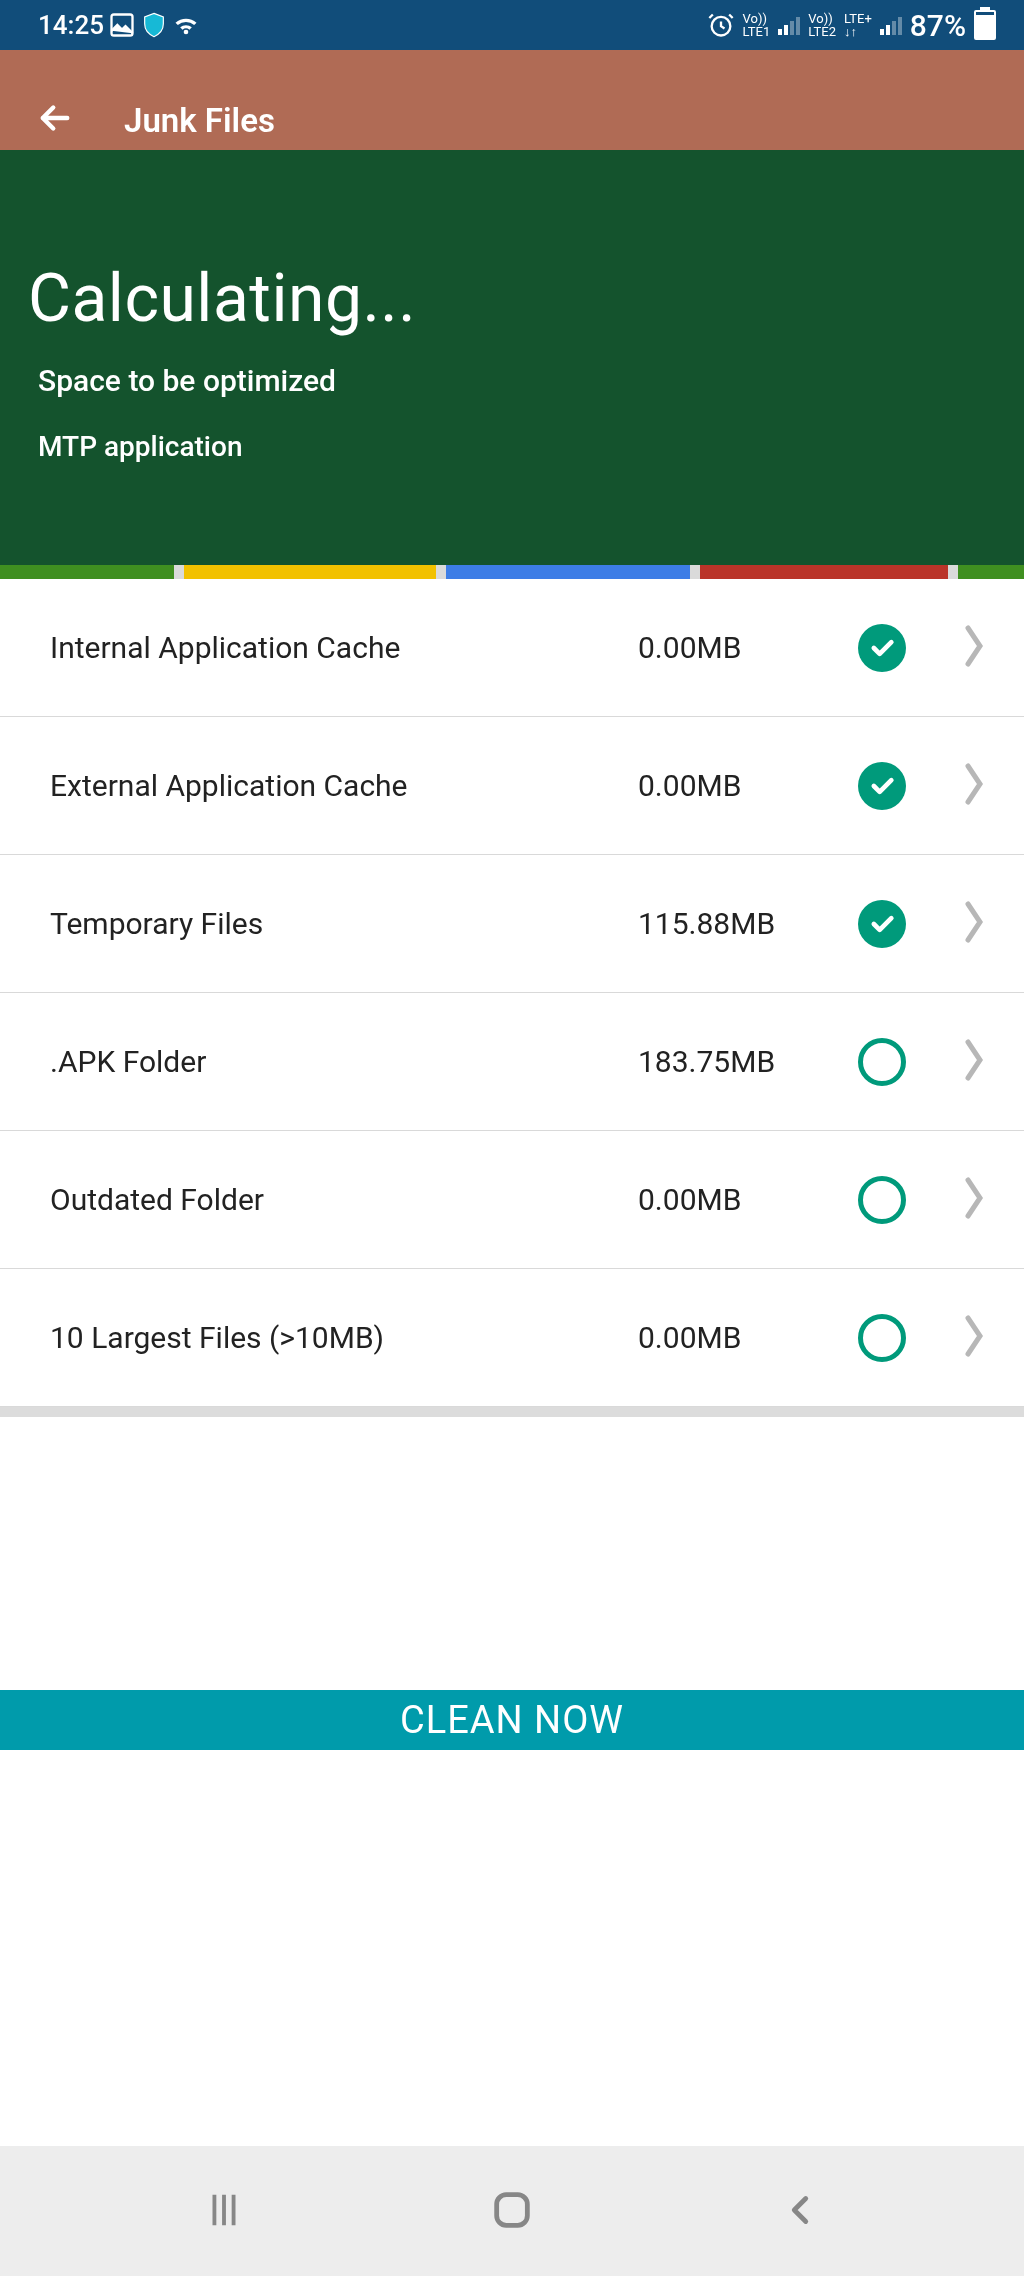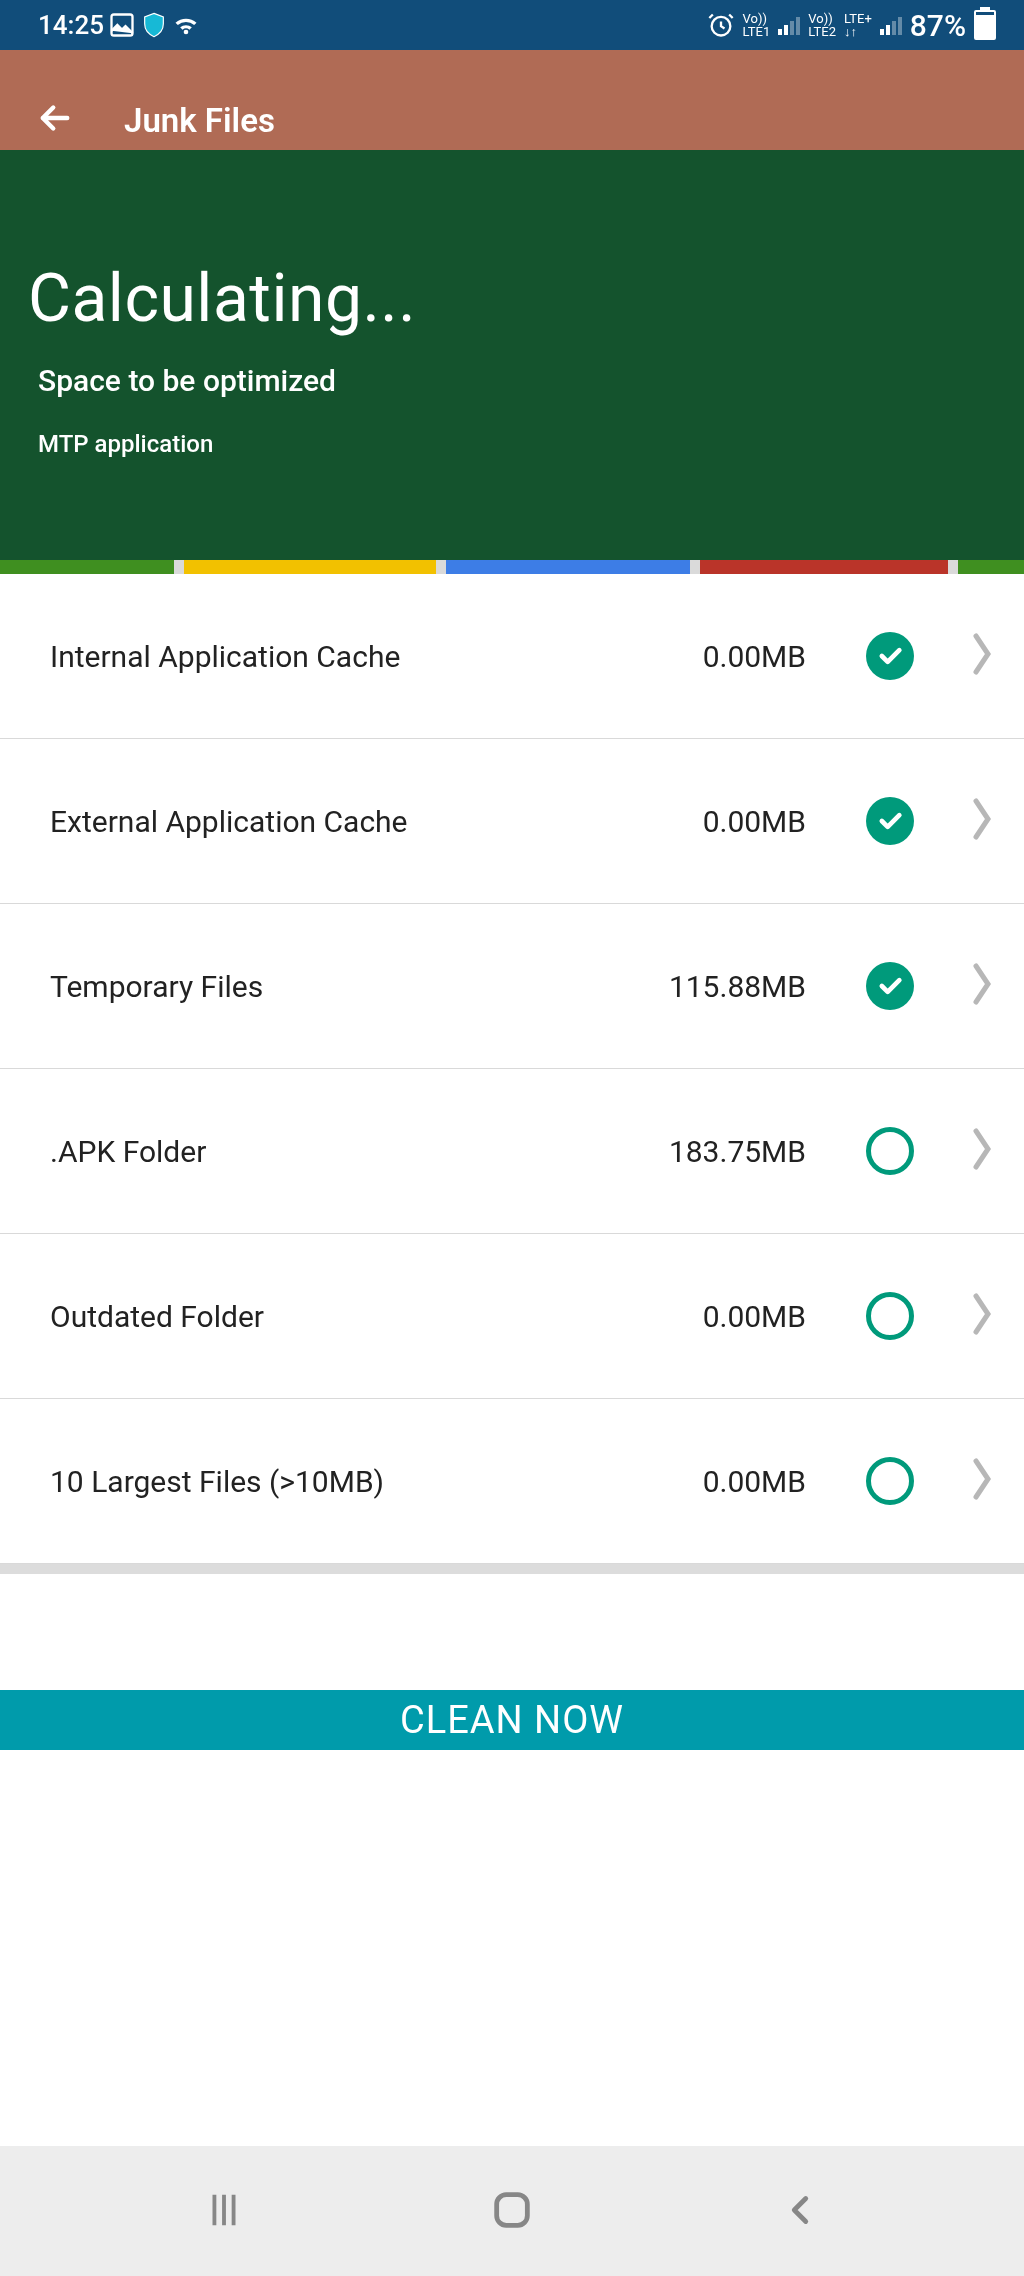--- a/index.html
+++ b/index.html
@@ -36,39 +36,39 @@
   .back-btn svg { width: 42px; height: 42px; }
   .app-title { font-size: 33px; font-weight: 600; }
 
   .hero {
     background:#14532d;
     color:#fff;
     padding: 110px 28px 102px 28px;
   }
   .hero-big { font-size: 66px; font-weight: 400; letter-spacing: 0.5px; }
   .hero-sub { margin-top: 26px; font-size: 30px; font-weight: 500; padding-left:10px;}
-  .hero-small { margin-top: 32px; font-size: 24px; font-weight: 500; padding-left:10px;}
+  .hero-small { margin-top: 32px; font-size: 28px; font-weight: 500; padding-left:10px;}
 
   .bar-strip { display:flex; height:14px; width:100%; gap:10px; background:#dadada;}
   .bar-strip div { height:100%; }
   .bar-g1 { background:#3f8f20; flex: 0 0 174px; }
   .bar-y  { background:#f2c100; flex: 0 0 252px; }
   .bar-b  { background:#3d7de6; flex: 0 0 244px; }
   .bar-r  { background:#ba3429; flex: 0 0 248px; }
   .bar-g2 { background:#3f8f20; flex: 1 0 auto; }
 
   .list { background:#fff; }
   .row {
-    height: 165px;
+    height: 138px;
     border-bottom: 1px solid #d9d9d9;
     display:flex; align-items:center;
-    padding: 0 28px 0 50px;
+    padding: 0 36px 0 50px;
   }
   .row .label { flex: 1; font-size: 30px; color:#222; }
-  .row .value { font-size: 30px; color:#222; margin-right: 60px; width: 160px; text-align:right; }
+  .row .value { font-size: 30px; color:#222; margin-right: 60px; width: 160px; text-align:left; }
   .check {
     width:48px; height:48px; border-radius:50%;
     display:flex; align-items:center; justify-content:center;
     margin-right: 54px;
   }
   .check.on { background:#009a7b; }
   .check.on svg { width:28px; height:28px; }
   .check.off { border:5px solid #009a7b; }
   .chev svg { width:28px; height:44px; }
   .list-end { height:10px; background:#dcdcdc; }

